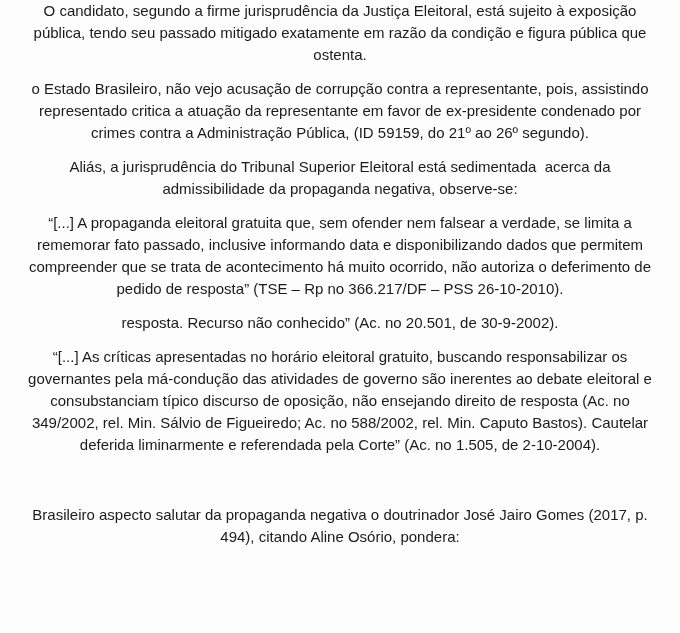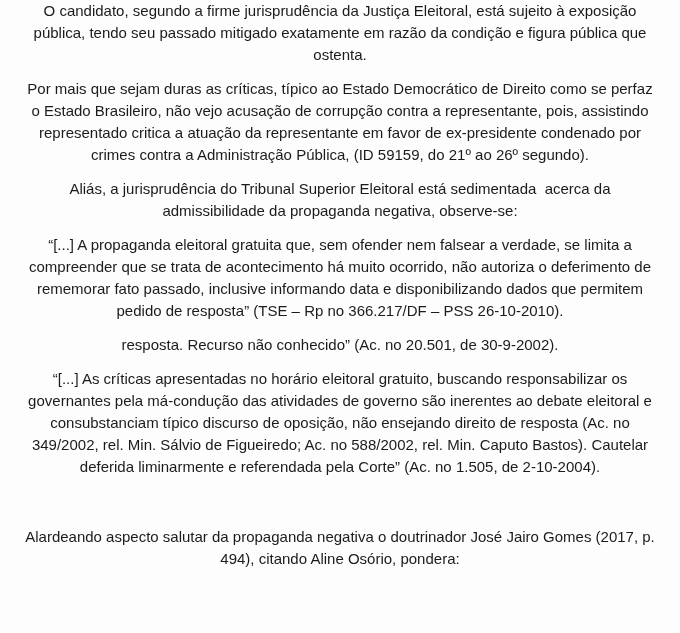--- a/index.html
+++ b/index.html
@@ -42,43 +42,42 @@
 <body>
 
 <div class="page">
   <div class="doc">
       <div class="para">
         <div class="line">O candidato, segundo a firme jurisprudência da Justiça Eleitoral, está sujeito à exposição</div>
         <div class="line">pública, tendo seu passado mitigado exatamente em razão da condição e figura pública que</div>
         <div class="line">ostenta.</div>
       </div>
       <div class="para">
-        <div class="line">Por mais que sejam duras as críticas, típico ao Estado Democrático de Direito como se perfaz</div>
         <div class="line">o Estado Brasileiro, não vejo acusação de corrupção contra a representante, pois, assistindo</div>
         <div class="line">representado critica a atuação da representante em favor de ex-presidente condenado por</div>
         <div class="line">crimes contra a Administração Pública, (ID 59159, do 21º ao 26º segundo).</div>
       </div>
       <div class="para">
         <div class="line">Aliás, a jurisprudência do Tribunal Superior Eleitoral está sedimentada  acerca da</div>
         <div class="line">admissibilidade da propaganda negativa, observe-se:</div>
       </div>
       <div class="para">
         <div class="line">“[...] A propaganda eleitoral gratuita que, sem ofender nem falsear a verdade, se limita a</div>
+        <div class="line">rememorar fato passado, inclusive informando data e disponibilizando dados que permitem</div>
         <div class="line">compreender que se trata de acontecimento há muito ocorrido, não autoriza o deferimento de</div>
-        <div class="line">rememorar fato passado, inclusive informando data e disponibilizando dados que permitem</div>
         <div class="line">pedido de resposta” (TSE – Rp no 366.217/DF – PSS 26-10-2010).</div>
       </div>
       <div class="para">
         <div class="line">resposta. Recurso não conhecido” (Ac. no 20.501, de 30-9-2002).</div>
       </div>
       <div class="para">
         <div class="line">“[...] As críticas apresentadas no horário eleitoral gratuito, buscando responsabilizar os</div>
         <div class="line">governantes pela má-condução das atividades de governo são inerentes ao debate eleitoral e</div>
         <div class="line">consubstanciam típico discurso de oposição, não ensejando direito de resposta (Ac. no</div>
         <div class="line">349/2002, rel. Min. Sálvio de Figueiredo; Ac. no 588/2002, rel. Min. Caputo Bastos). Cautelar</div>
         <div class="line">deferida liminarmente e referendada pela Corte” (Ac. no 1.505, de 2-10-2004).</div>
       </div>
       <div class="para gap-before">
-        <div class="line">Alardeando aspecto salutar da propaganda negativa o doutrinador José Jairo Gomes (2017, p.</div>
+        <div class="line">Brasileiro aspecto salutar da propaganda negativa o doutrinador José Jairo Gomes (2017, p.</div>
         <div class="line">494), citando Aline Osório, pondera:</div>
       </div>
     </div>
 </div>
 
 </body></html>

